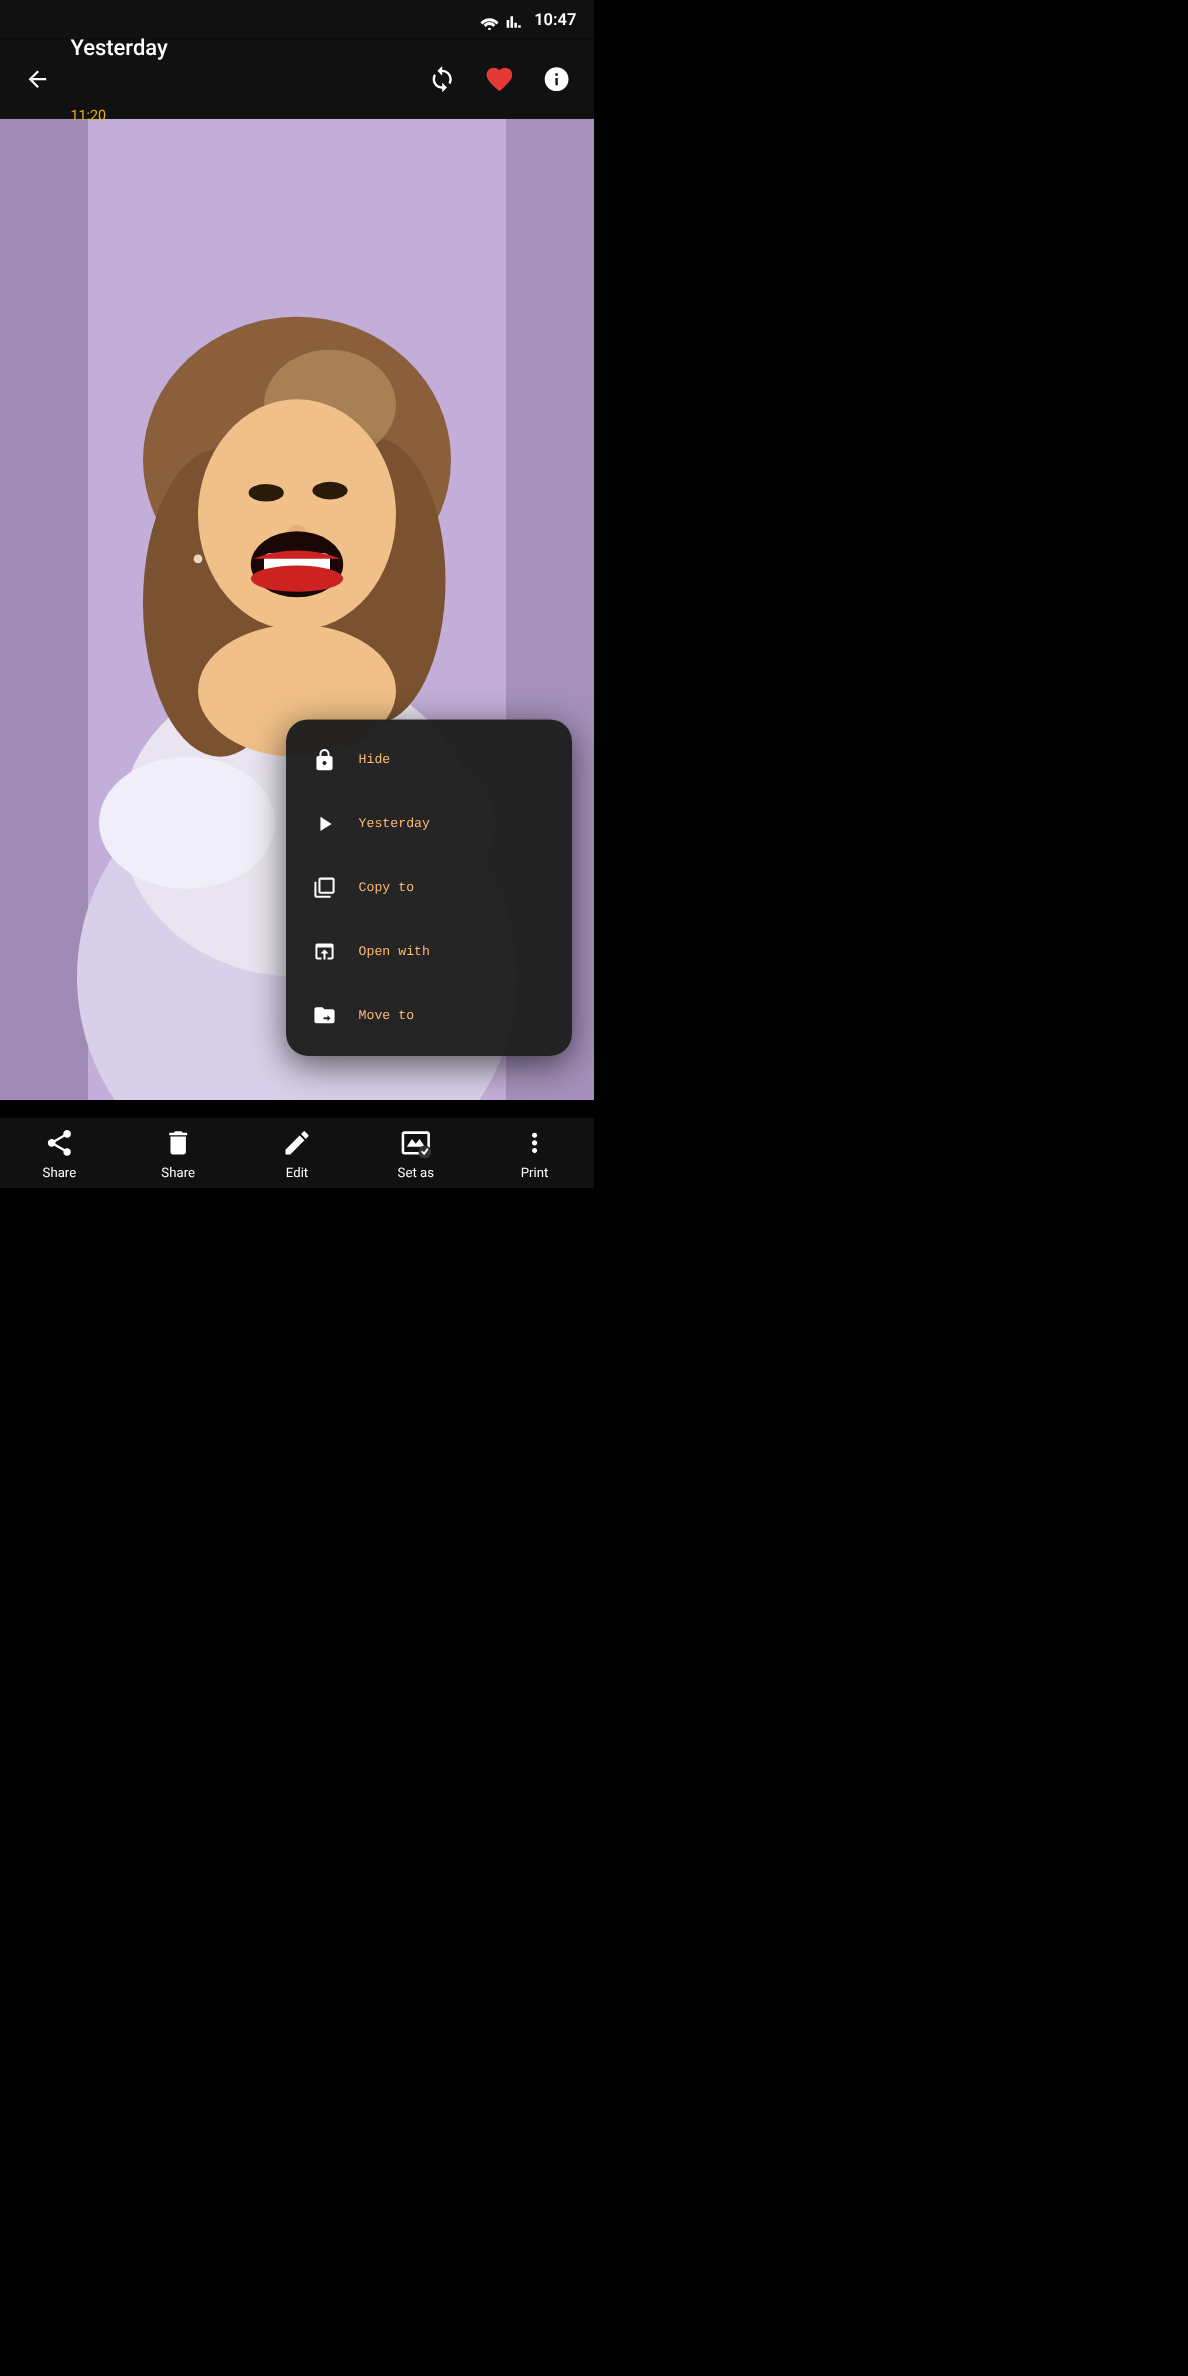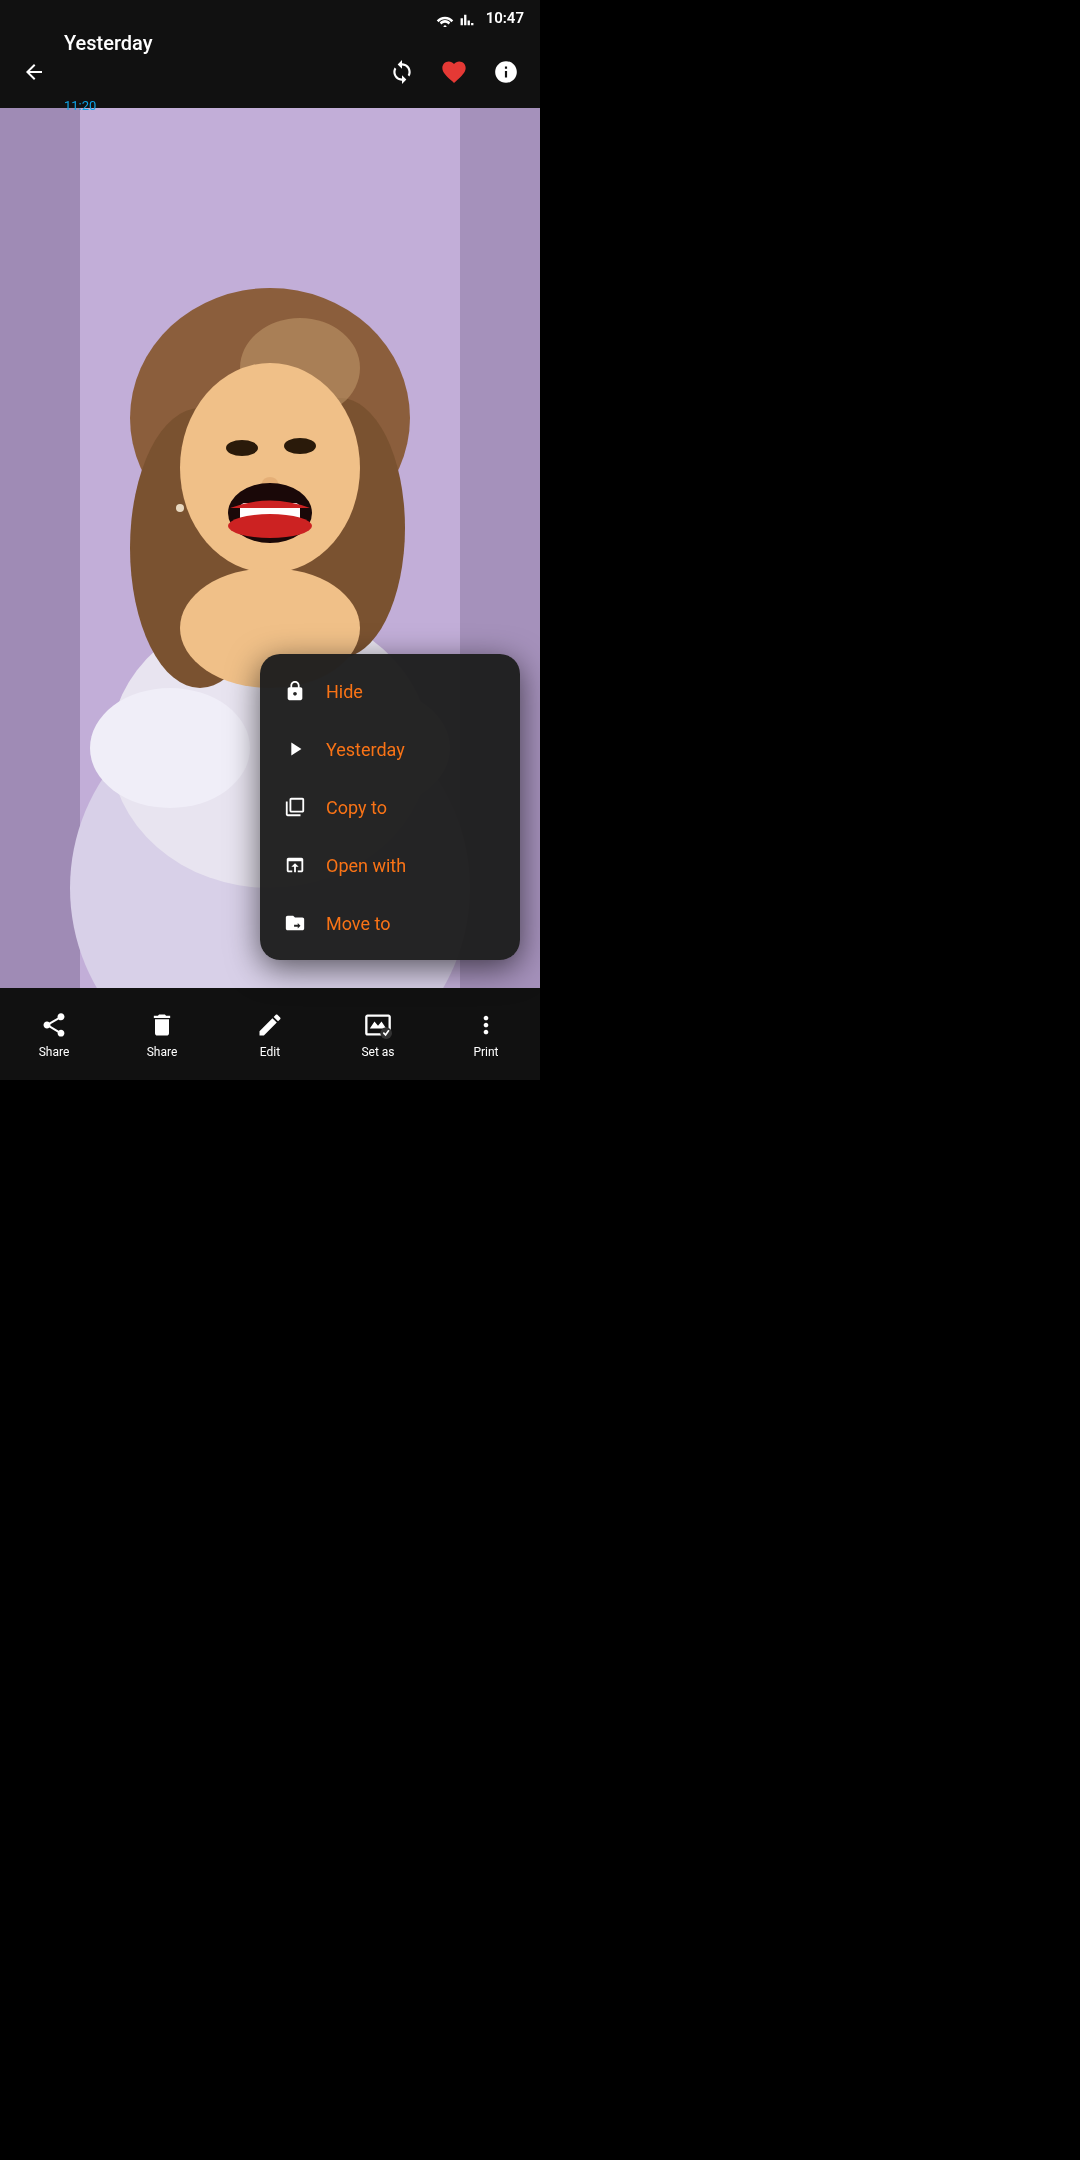--- a/index.html
+++ b/index.html
@@ -70,21 +70,21 @@
       padding-left: 8px;
     }
 
     .title-text {
       color: #ffffff;
       font-size: 20px;
       font-weight: 500;
     }
 
     .subtitle-text {
-      color: #0ea5e9;
+      color: #eab308;
       font-size: 13px;
       margin-top: 43px;
     }
 
     .app-bar-actions {
       display: flex;
       align-items: center;
       gap: 8px;
     }
 
@@ -153,32 +153,33 @@
       height: 26px;
       display: flex;
       align-items: center;
       justify-content: center;
       color: #fff;
       font-size: 18px;
       flex-shrink: 0;
     }
 
     .menu-label {
-      color: #f97316;
-      font-size: 18px;
+      color: #fdba74;
+      font-size: 12px;
       font-weight: 400;
+      font-family: Liberation Mono, monospace;
     }
 
     
     .bottom-bar {
       position: absolute;
       bottom: 0;
       left: 0;
       right: 0;
-      height: 92px;
+      height: 64px;
       background: #111;
       display: flex;
       align-items: center;
       justify-content: space-around;
       z-index: 100;
     }
 
     .bottom-action {
       display: flex;
       flex-direction: column;

